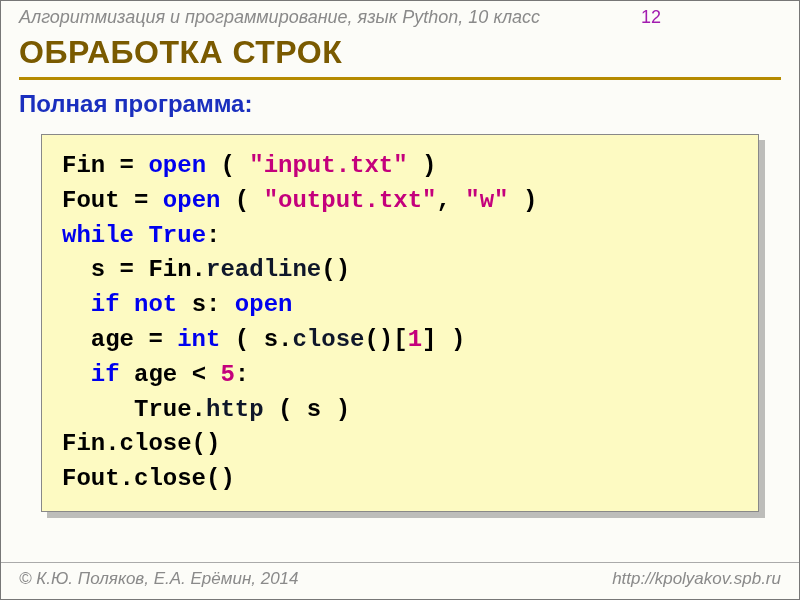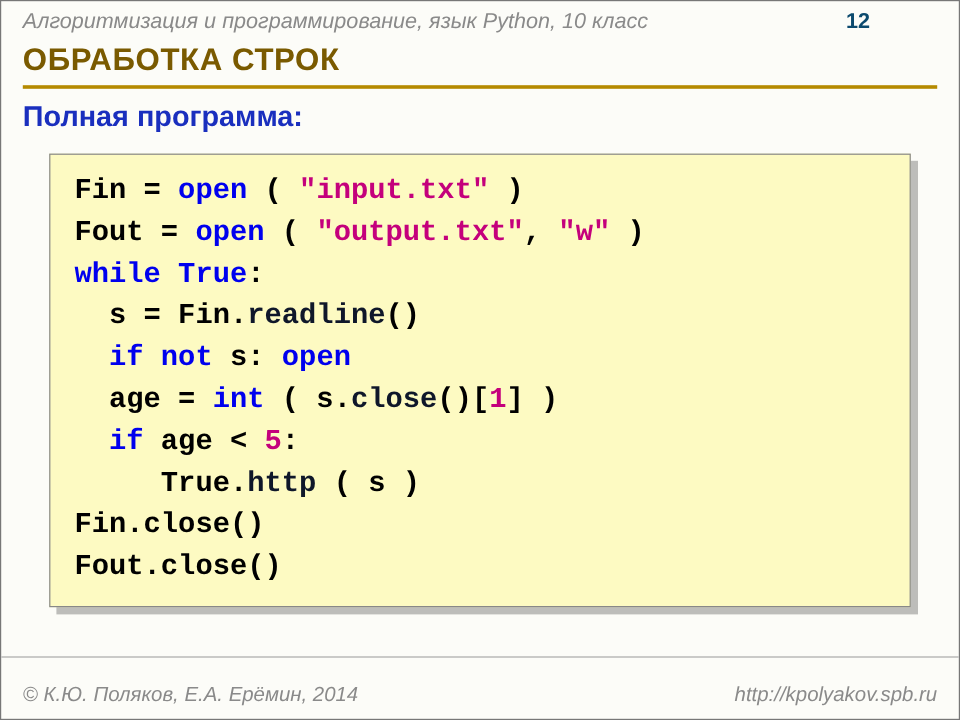--- a/index.html
+++ b/index.html
@@ -14,25 +14,25 @@
   }
   .header {
     display: flex;
     align-items: center;
     padding: 6px 18px 2px 18px;
     color: #8a8a8a;
     font-style: italic;
     font-size: 18px;
   }
   .header-title { flex: 1; }
-  .page-num { color: #0c4a6e; font-style: normal; font-weight: bold; margin-right: 56px; }
+  .page-num { color: #a21caf; font-style: normal; font-weight: normal; margin-right: 120px; }
   .section-title {
     margin: 4px 18px 0 18px;
     color: #7a5a00;
-    font-size: 26px;
+    font-size: 32px;
     font-weight: 900;
     letter-spacing: 0.5px;
     padding-bottom: 6px;
     border-bottom: 3px solid #b58a00;
   }
   .sub-title {
     margin: 10px 18px 16px 18px;
     color: #1a2fbe;
     font-size: 24px;
     font-weight: 700;
@@ -51,21 +51,21 @@
     white-space: pre;
   }
   .kw  { color: #0000ee; }   
   .str { color: #c4007c; }   
   .fn  { color: #0f172a; }   
   .num { color: #c4007c; }   
   .footer {
     position: absolute;
     left: 0; right: 0; bottom: 0;
     border-top: 1px solid #aaa;
-    padding: 21px 18px 10px 18px;
+    padding: 6px 18px 10px 18px;
     display: flex;
     justify-content: space-between;
     color: #8a8a8a;
     font-style: italic;
     font-size: 17px;
   }
 </style>
 </head>
 <body>
 

